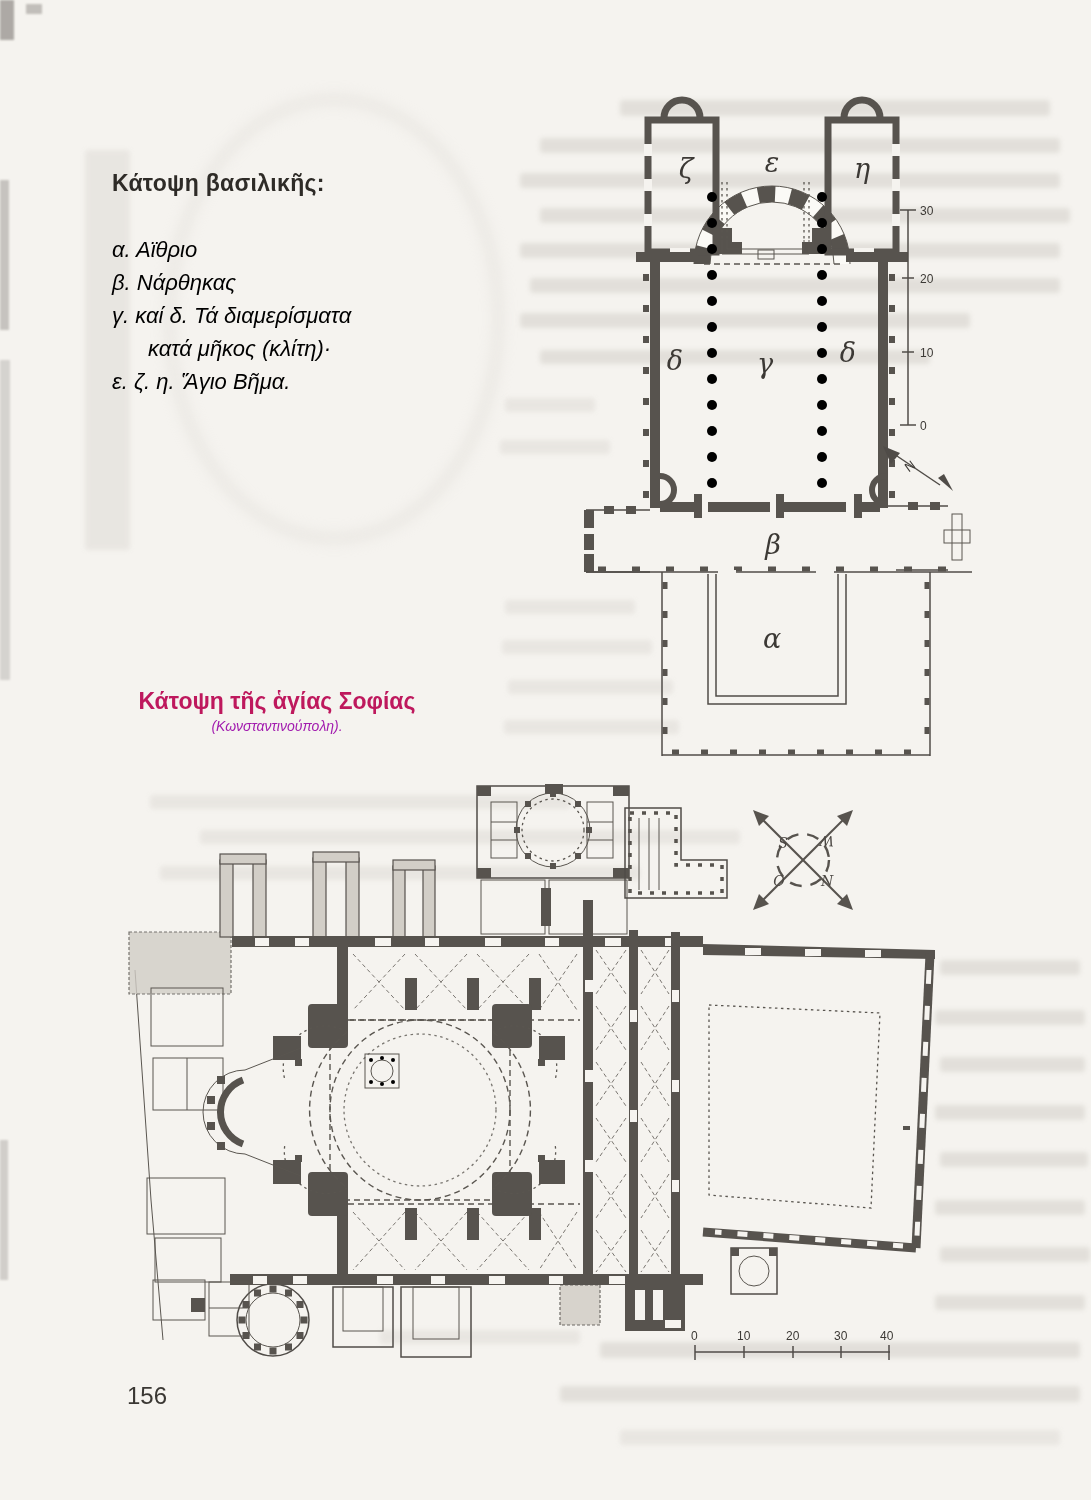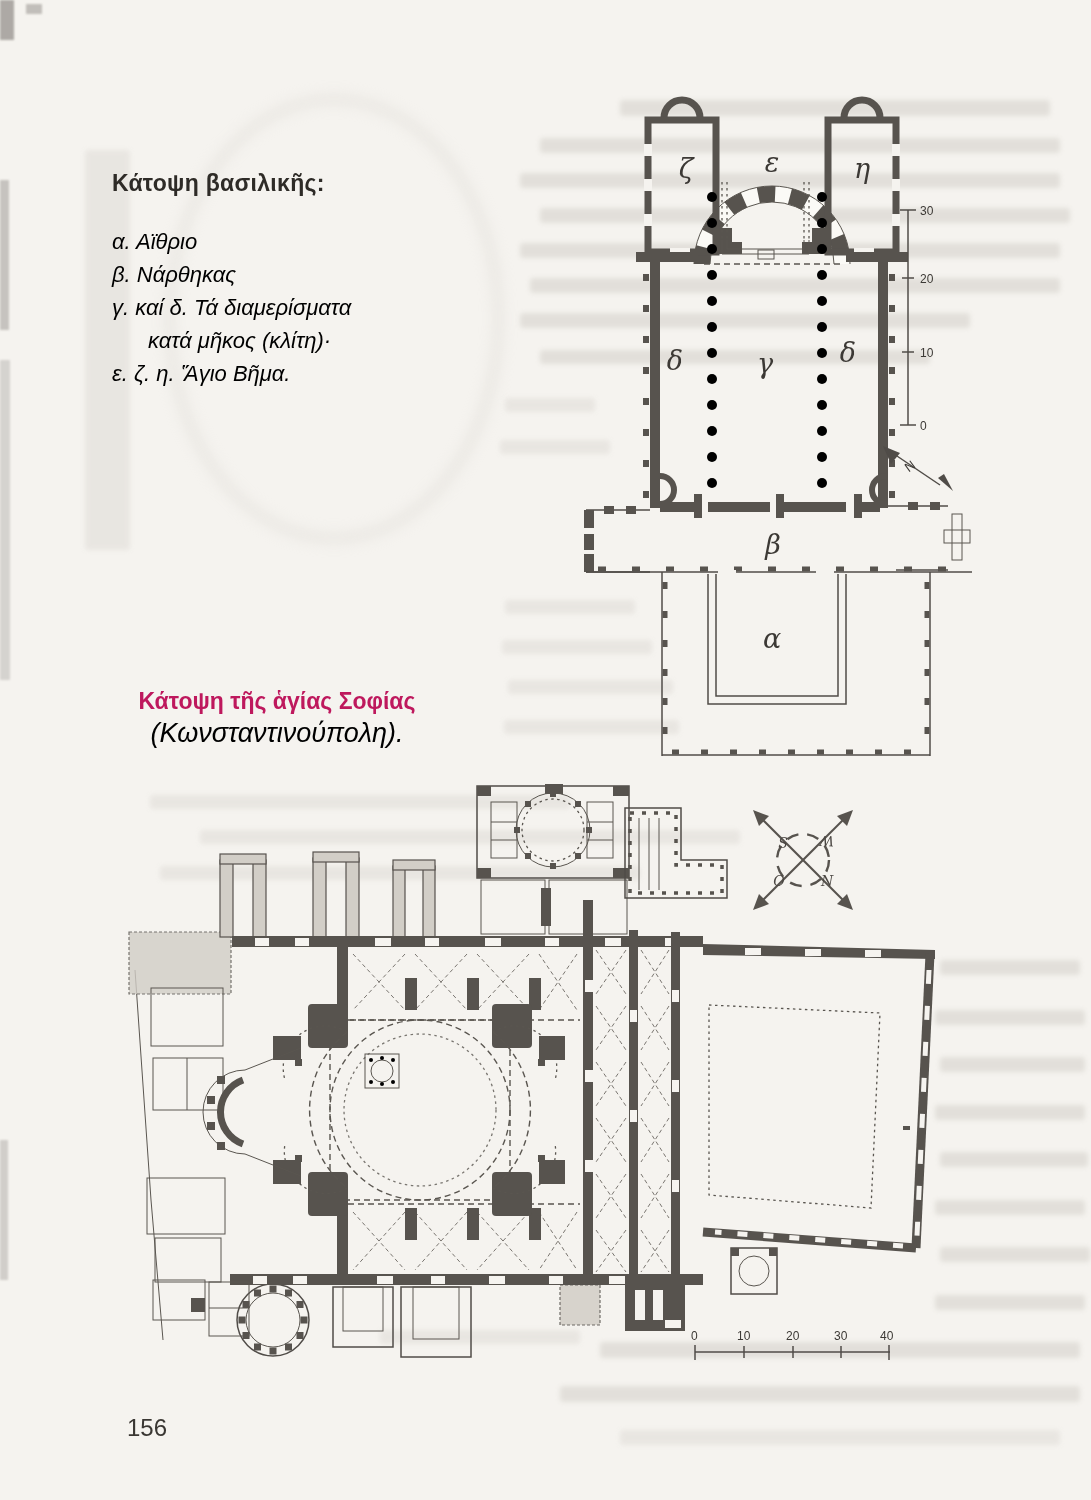--- a/index.html
+++ b/index.html
@@ -9,28 +9,28 @@
     font-family:"Liberation Sans", sans-serif;
     color:#33302c; overflow:hidden;
   }
   
   .ghost{position:absolute;background:#c6c2bb;opacity:.40;filter:blur(2.6px);border-radius:3px;}
   .ghost.lt{opacity:.26;}
   .ghost-arc{position:absolute;border:9px solid #dbd8d2;border-radius:50%;filter:blur(7px);opacity:.5;}
   .edge{position:absolute;background:#8f8b86;filter:blur(1.2px);}
   
   .legend{position:absolute;left:112px;top:170px;width:360px;}
-  .legend-title{font-weight:bold;font-size:23px;letter-spacing:.3px;margin-bottom:28px;color:#2e2b27;}
+  .legend-title{font-weight:bold;font-size:23px;letter-spacing:.3px;margin-bottom:36px;color:#2e2b27;}
   .legend-line{font-style:italic;font-size:22px;line-height:33px;color:#000000;}
   .legend-line.indent{padding-left:36px;}
   .legend-line.gap{margin-top:0;}
   .caption{position:absolute;left:112px;top:688px;width:330px;text-align:center;}
   .caption-title{font-weight:bold;font-size:23px;color:#be185d;}
-  .caption-sub{font-style:italic;font-size:27px;color:#000000;margin-top:3px;}
-  .page-number{position:absolute;left:127px;top:1414px;font-size:24px;color:#3a3733;}
+  .caption-sub{font-style:italic;font-size:14px;color:#a21caf;margin-top:3px;}
+  .page-number{position:absolute;left:127px;top:1382px;font-size:24px;color:#3a3733;}
   
   svg{position:absolute;overflow:visible;}
   .wf{fill:#57534e;stroke:none;}                       
   .wl{stroke:#57534e;fill:none;}                       
   .tl{stroke:#504c48;stroke-width:1.5;fill:none;}      
   .tl2{stroke:#5a5650;stroke-width:1;fill:none;}
   .dl{stroke:#5a5650;fill:none;stroke-dasharray:6 4;stroke-width:1.4;}
   .dt{stroke:#5a5650;fill:none;stroke-dasharray:2.5 3.5;stroke-width:1.3;}
   .paper{fill:#f5f3ef;stroke:none;}
   .grayfill{fill:#d2cec7;stroke:#57534e;stroke-width:1.2;}

